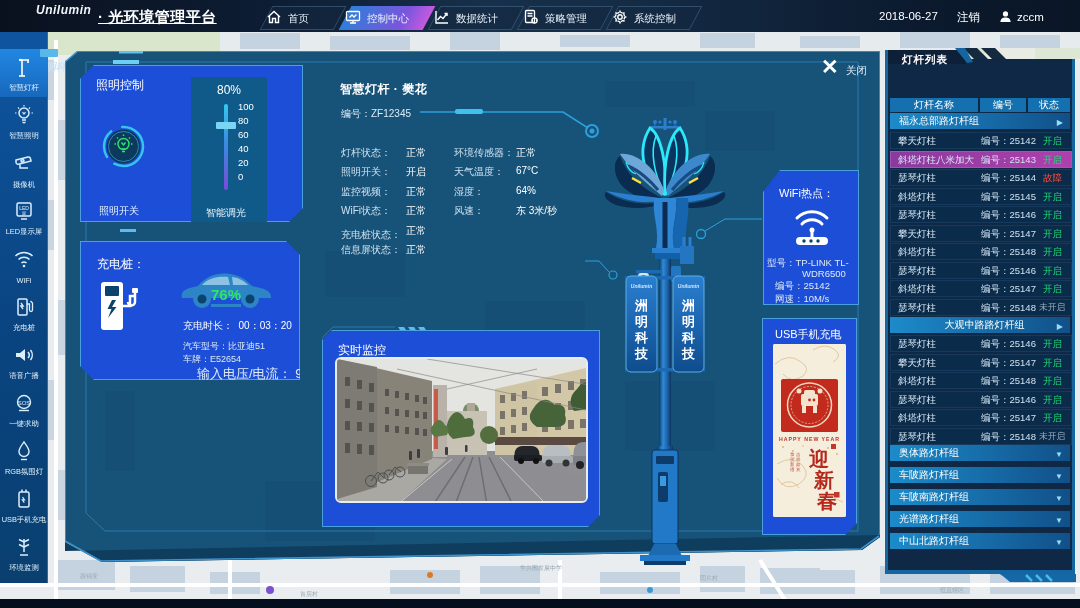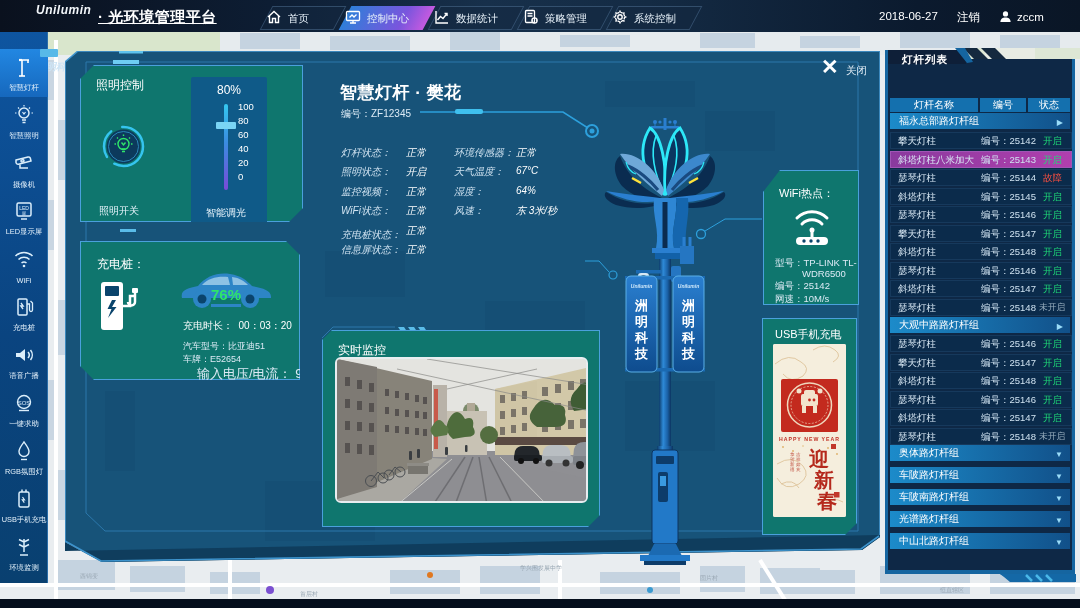--- a/index.html
+++ b/index.html
@@ -34,44 +34,44 @@
 .sitem.on { background:linear-gradient(180deg,#2287e2,#1668bd); }
 .sitem svg { position:absolute; left:12px; top:6px; }
 
 
 #mainpanel { left:65px; top:51px; width:815px; height:512px;
   background:#175379;
   border:1px solid #3b88bd;
   clip-path:polygon(13px 0, 815px 0, 815px 486px, 797px 499px, 37px 511px, 0 491px, 0 11px);
 }
 
-.fpanel { position:absolute; border:1px solid #4aa0dc; background:#0f766e; }
+.fpanel { position:absolute; border:1px solid #4aa0dc; background:#1d4ed8; }
 .fpanel .ptitle { position:absolute; left:15px; top:11px; font-size:12px; color:#fff; }
 
 
 #p-light { left:80px; top:65px; width:223px; height:157px;
   clip-path:polygon(14px 0,100% 0,100% calc(100% - 14px),calc(100% - 14px) 100%,0 100%,0 14px); }
 #slider-panel { left:110px; top:11px; width:76px; height:152px; background:#0f5a88; border-radius:2px; }
 #slider-pct { left:0; top:6px; width:100%; text-align:center; font-size:12px; color:#fff; }
 #slider-track { left:33px; top:27px; width:4px; height:86px; background:linear-gradient(180deg,#35c8f0 0%,#3a8ce0 45%,#7a4ad8 100%); border-radius:2px;}
 #slider-thumb { left:25px; top:45px; width:20px; height:7px; background:#7ad4f4; border-radius:1px;}
 .sl-num { position:absolute; left:47px; width:26px; font-size:9.5px; color:#fff; }
 #lbl-switch { left:18px; top:138px; font-size:10px; color:#e8f4fc; }
 #lbl-dim { left:125px; top:140px; font-size:10px; color:#e8f4fc; }
 
 
 #p-charge { left:80px; top:241px; width:220px; height:139px;
   clip-path:polygon(0 0,calc(100% - 14px) 0,100% 14px,100% 100%,14px 100%,0 calc(100% - 14px)); }
 #charge-title { left:16px; top:14px; font-size:12px; color:#fff; }
 .ctext { position:absolute; font-size:9.5px; color:#dceaf5; }
 
 
-#ctitle { left:340px; top:81px; font-size:17px; font-weight:bold; color:#fff; letter-spacing:0.5px;}
+#ctitle { left:340px; top:81px; font-size:12px; font-weight:bold; color:#fff; letter-spacing:0.5px;}
 #cnum { left:341px; top:107px; font-size:10px; color:#dcebf6; }
-.st { position:absolute; font-size:10px; color:#cfe2f0; white-space:nowrap;font-style:italic;}
+.st { position:absolute; font-size:10px; color:#cfe2f0; white-space:nowrap;}
 .stv { color:#fff; }
 
 
 #p-mon { left:322px; top:330px; width:278px; height:197px;
   clip-path:polygon(10px 0,100% 0,100% calc(100% - 12px),calc(100% - 12px) 100%,0 100%,0 10px); }
 #photo { left:335px; top:357px; width:253px; height:146px; border-radius:6px; border:2px solid #e8edf0; overflow:hidden; background:#d8d8d4;}
 
 
 #p-wifi { left:763px; top:170px; width:96px; height:135px;
   clip-path:polygon(17px 0,100% 0,100% 100%,0 100%,0 22px);}
@@ -390,21 +390,21 @@
   <div class="ctext" style="left:102px;top:110.5px;white-space:nowrap;font-size:9px;">车牌：E52654</div>
   <div class="ctext" style="left:102px;top:123px;white-space:nowrap;font-size:13px;margin-left:14px;">输入电压/电流：&nbsp;90A/220V</div>
 </div>
 
 <div id="ctitle" class="abs">智慧灯杆&nbsp;·&nbsp;樊花</div>
 <div id="cnum" class="abs">编号：ZF12345</div>
 <div class="st" style="left:341px;top:146px;">灯杆状态：</div>
 <div class="st stv" style="left:406px;top:146px;">正常</div>
 <div class="st" style="left:454px;top:146px;">环境传感器：</div>
 <div class="st stv" style="left:516px;top:146px;">正常</div>
-<div class="st" style="left:341px;top:165px;">照明状态：</div>
+<div class="st" style="left:341px;top:165px;">照明开关：</div>
 <div class="st stv" style="left:406px;top:165px;">开启</div>
 <div class="st" style="left:454px;top:165px;">天气温度：</div>
 <div class="st stv" style="left:516px;top:165px;">67°C</div>
 <div class="st" style="left:341px;top:185px;">监控视频：</div>
 <div class="st stv" style="left:406px;top:185px;">正常</div>
 <div class="st" style="left:454px;top:185px;">湿度：</div>
 <div class="st stv" style="left:516px;top:185px;">64%</div>
 <div class="st" style="left:341px;top:204px;">WiFi状态：</div>
 <div class="st stv" style="left:406px;top:204px;">正常</div>
 <div class="st" style="left:454px;top:204px;">风速：</div>
@@ -551,21 +551,21 @@
   <svg class="abs" style="left:25px;top:33px;" width="46" height="42" viewBox="0 0 46 42">
     <path d="M8 14 a21 21 0 0 1 30 0" stroke="#fff" stroke-width="3" fill="none" stroke-linecap="round"></path>
     <path d="M13 20 a14 14 0 0 1 20 0" stroke="#fff" stroke-width="3" fill="none" stroke-linecap="round"></path>
     <circle cx="23" cy="26" r="2.5" fill="#fff"></circle>
     <rect x="21.5" y="27" width="3" height="8" fill="#fff"></rect>
     <rect x="7" y="33" width="32" height="8" rx="4" fill="#fff"></rect>
     <circle cx="15" cy="37" r="1.7" fill="#0a446c"></circle>
     <circle cx="22" cy="37" r="1.7" fill="#0a446c"></circle>
     <circle cx="29" cy="37" r="1.7" fill="#0a446c"></circle>
   </svg>
-  <div class="wtext" style="left:11px;top:86px;white-space:nowrap;">型号：TP-LINK TL-</div>
+  <div class="wtext" style="left:3px;top:86px;white-space:nowrap;">型号：TP-LINK TL-</div>
   <div class="wtext" style="left:38px;top:97px;white-space:nowrap;">WDR6500</div>
   <div class="wtext" style="left:11px;top:109px;white-space:nowrap;">编号：25142</div>
   <div class="wtext" style="left:11px;top:122px;white-space:nowrap;">网速：10M/s</div>
 </div>
 
 <div id="p-led" class="fpanel abs">
     <div class="ptitle">USB手机充电</div>
   </div>
 <div id="poster" class="abs">
   <svg width="73" height="173" viewBox="0 0 73 173">
@@ -761,21 +761,21 @@
   <div class="row" style="top:230px;">
       <span class="nm">斜塔灯柱</span>
       <span class="id">编号：25147</span>
       <span class="stt g-on">开启</span>
     </div>
   <div class="row" style="top:248.5px;">
       <span class="nm">瑟琴灯柱</span>
       <span class="id">编号：25148</span>
       <span class="stt g-off">未开启</span>
     </div>
-  <div class="grp" style="top:267px;">大观中路路灯杆组<span class="arr">▶</span></div>
+  <div class="grp" style="top:267px;text-align:center;">大观中路路灯杆组<span class="arr">▶</span></div>
   <div class="row" style="top:285px;">
       <span class="nm">瑟琴灯柱</span>
       <span class="id">编号：25146</span>
       <span class="stt g-on">开启</span>
     </div>
   <div class="row" style="top:303.5px;">
       <span class="nm">攀天灯柱</span>
       <span class="id">编号：25147</span>
       <span class="stt g-on">开启</span>
     </div>

